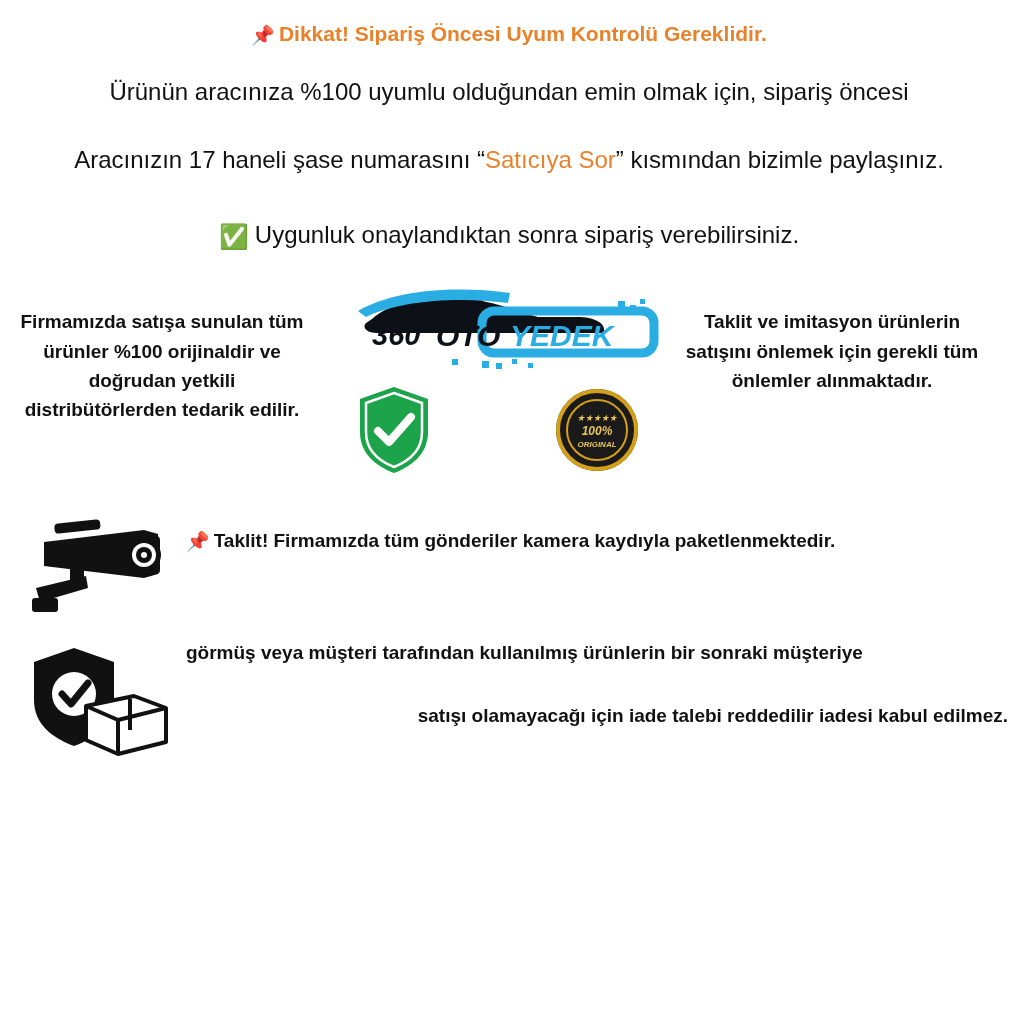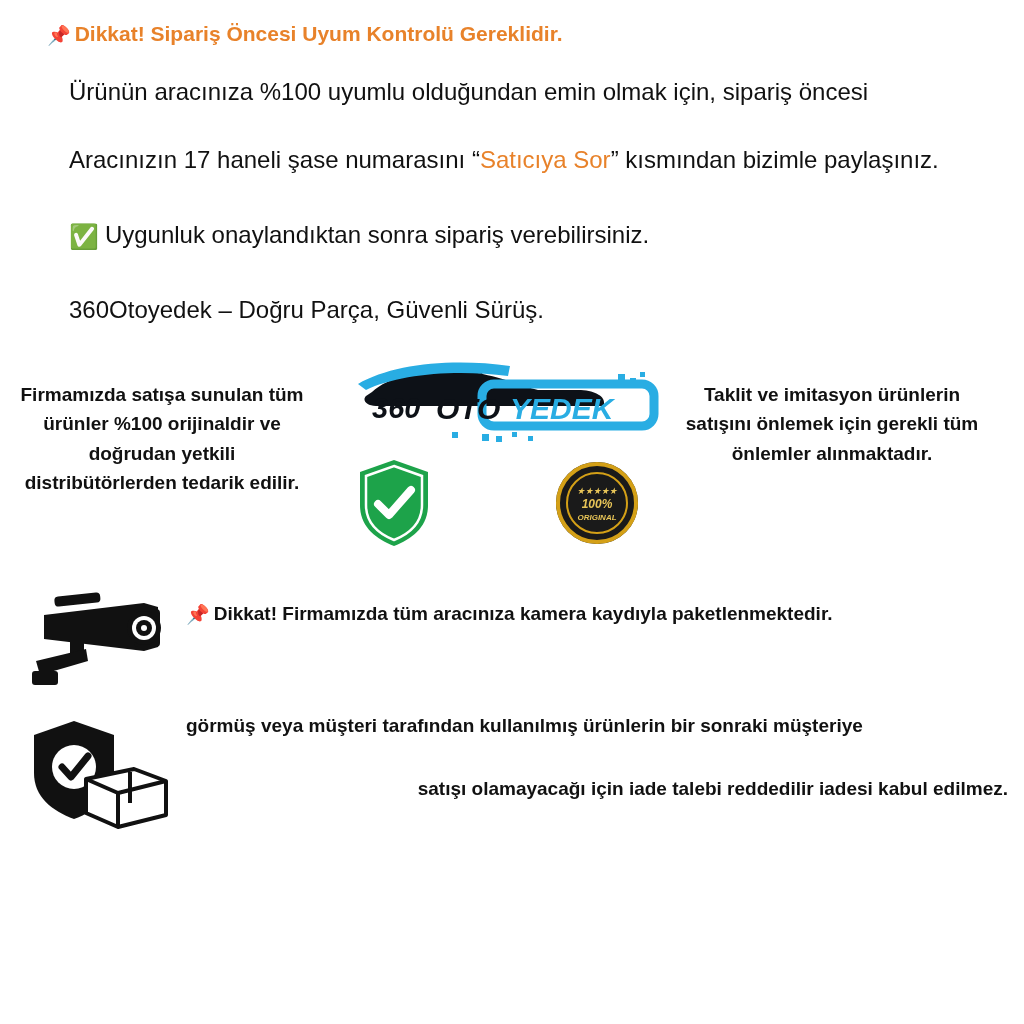--- a/index.html
+++ b/index.html
@@ -18,22 +18,22 @@
 
   .page {
     width: 1024px;
     height: 1024px;
     position: relative;
     box-sizing: border-box;
   }
 
   
   .notice {
-    padding: 14px 30px 0 47px;
-    text-align: left;
+    padding: 14px 30px 0 24px;
+    text-align: center;
   }
   .notice-title {
     font-size: 21px;
     font-weight: bold;
     color: #E8822A;
     line-height: 1.3;
     margin: 6px 0 0 0;
   }
   .pin-icon {
     display: inline-block;
@@ -153,21 +153,20 @@
     <div class="notice-line">Ürünün aracınıza %100 uyumlu olduğundan emin olmak için, sipariş öncesi</div>
 
     <div class="notice-line l2">
       <span>Aracınızın 17 haneli şase numarasını “</span><span class="highlight-orange">Satıcıya Sor</span><span>” kısmından bizimle paylaşınız.</span>
     </div>
 
     <div class="notice-line l3">
       <span class="check-emoji">✅</span><span>Uygunluk onaylandıktan sonra sipariş verebilirsiniz.</span>
     </div>
 
-    <div class="notice-line l4">360Otoyedek – Doğru Parça, Güvenli Sürüş.</div>
   </div>
 
   <div class="band">
 
     <div class="band-col-text band-col-left">Firmamızda satışa sunulan tüm ürünler %100 orijinaldir ve doğrudan yetkili distribütörlerden tedarik edilir.</div>
 
     <div class="band-center">
 
       <div class="logo-wrap">
         <svg class="logo-svg" width="330" height="95" viewBox="0 0 330 95" xmlns="http://www.w3.org/2000/svg">
@@ -231,21 +230,21 @@
           <circle cx="118" cy="39" r="12" fill="#ffffff"></circle>
           <circle cx="118" cy="39" r="8" fill="#111111"></circle>
           <circle cx="118" cy="39" r="3" fill="#ffffff"></circle>
           <rect x="28" y="8" width="46" height="10" rx="4" fill="#111111" transform="rotate(-6 28 8)"></rect>
           <rect x="44" y="50" width="14" height="22" fill="#111111"></rect>
           <path d="M10 72 L60 60 L62 72 L14 86 Z" fill="#111111"></path>
           <rect x="6" y="82" width="26" height="14" rx="3" fill="#111111"></rect>
         </svg>
       </div>
       <div class="text-col">
-        <p class="camera-line-1"><span class="pin-icon">📌</span><span>Dikkat! Firmamızda tüm aracınıza kamera kaydıyla paketlenmektedir.</span></p>
+        <p class="camera-line-1"><span class="pin-icon">📌</span><span>Taklit! Firmamızda tüm gönderiler kamera kaydıyla paketlenmektedir.</span></p>
       </div>
     </div>
 
     <div class="row row-2">
       <div class="icon-col">
         <svg width="150" height="120" viewBox="0 0 150 120" xmlns="http://www.w3.org/2000/svg">
           <path d="M48 6 L88 20 L88 58 C88 82 70 96 48 104 C26 96 8 82 8 58 L8 20 Z" fill="#111111"></path>
           <circle cx="48" cy="52" r="22" fill="#ffffff"></circle>
           <path d="M36 52 L45 62 L62 41" fill="none" stroke="#111111" stroke-width="7" stroke-linecap="round" stroke-linejoin="round"></path>
 

